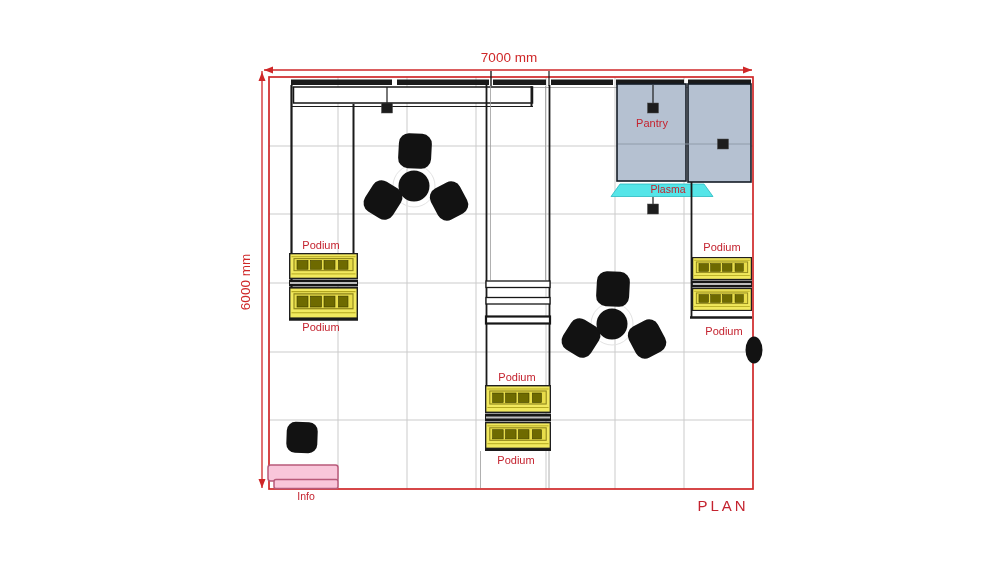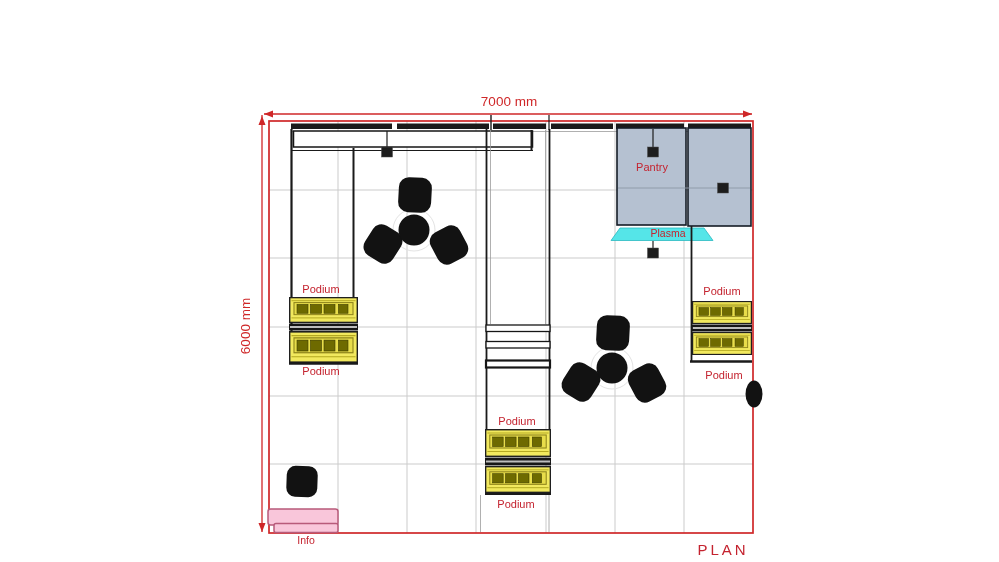--- a/index.html
+++ b/index.html
@@ -11,21 +11,21 @@
     --podium-band-yellow:#e8dd4a;
     --podium-drawer-olive:#6e6a00;
     --pantry-blue:#b5c1d1;
     --plasma-cyan:#55e5e8;
     --info-pink:#f9c6da;
     --info-border:#b85a7a;
     --furniture-black:#121212;
   }
   html,body{margin:0;padding:0;background:#ffffff;}
   .stage{position:relative;width:999px;height:516px;background:#ffffff;overflow:hidden;
-         font-family:"Liberation Sans", sans-serif;margin-top:44px;}
+         font-family:"Liberation Sans", sans-serif;}
   svg text{font-family:"Liberation Sans", sans-serif;}
   .gridline{stroke:var(--grid-gray);stroke-width:1;}
   .boundary{fill:none;stroke:var(--dimension-red);stroke-width:1.7;}
   .dimline{stroke:var(--dimension-red);stroke-width:1.3;}
   .dimarrow{fill:var(--dimension-red);}
   .dimtext{fill:var(--dimension-red);font-size:13.5px;}
   .lbltext{fill:var(--label-red);font-size:11px;}
   .smalllbl{fill:var(--label-red);font-size:10.5px;}
   .plantitle{fill:var(--label-red);font-size:15px;letter-spacing:3px;}
   .wallseg{fill:var(--wall-black);}

